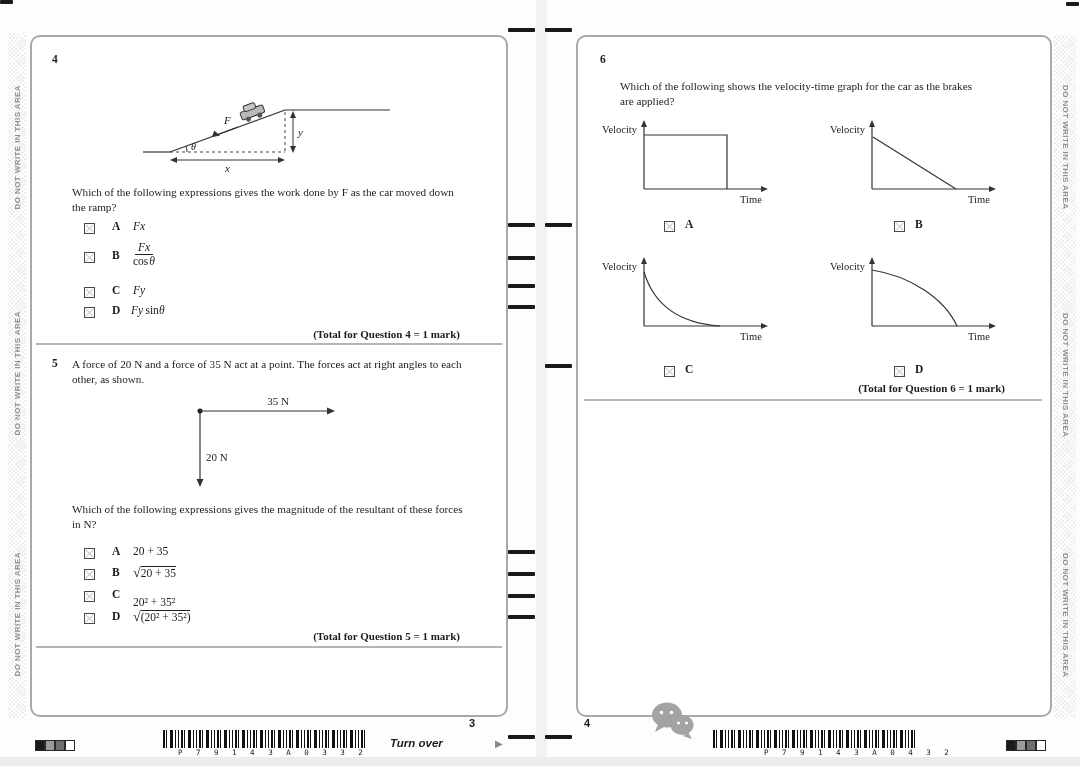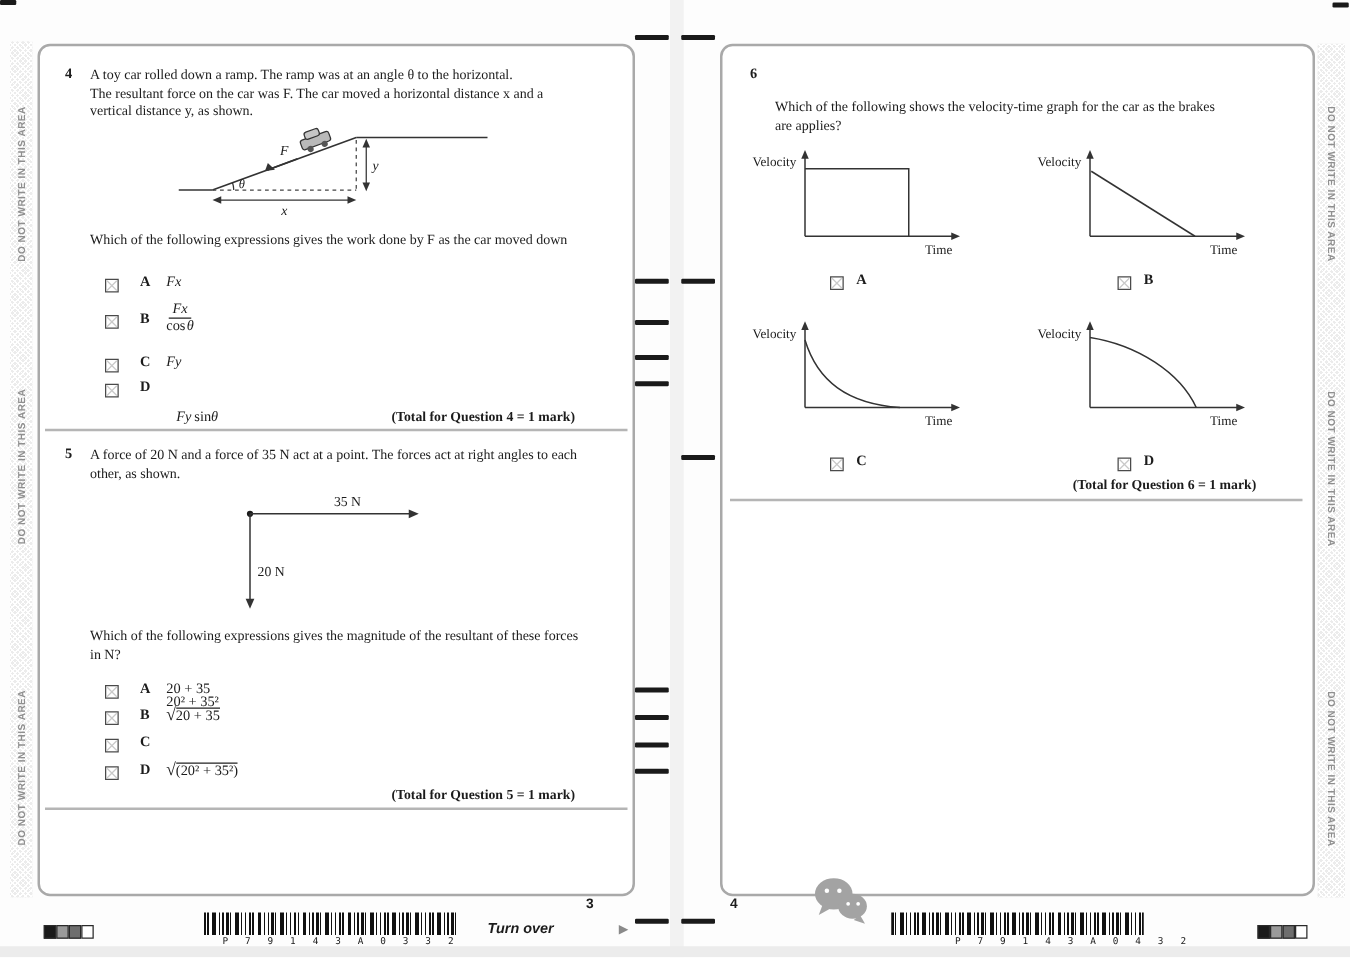--- a/index.html
+++ b/index.html
@@ -80,25 +80,20 @@
   <div class="side-sec" style="left:1054px;top:283px;width:22px;height:185px;">
       <span class="vtext">DO NOT WRITE IN THIS AREA</span>
     </div>
   <div class="side-sec" style="left:1054px;top:520px;width:22px;height:190px;">
       <span class="vtext">DO NOT WRITE IN THIS AREA</span>
     </div>
 
   <div class="page-box" style="left:30px;width:474px;"></div>
 
   <div class="abs qnum" style="left:52px;top:53px;">4</div>
-  <div class="abs" style="left:72px;top:53px;width:425px;">
-    <div class="tline">A toy car rolled down a ramp. The ramp was at an angle θ to the horizontal.</div>
-    <div class="tline">The resultant force on the car was F. The car moved a horizontal distance x and a</div>
-    <div class="tline">vertical distance y, as shown.</div>
-  </div>
 
   <svg class="abs" style="left:140px;top:98px;" width="262" height="82" viewBox="0 0 262 82">
     <line x1="3" y1="54" x2="30" y2="54" stroke="#333" stroke-width="1.2"></line>
     <line x1="30" y1="54" x2="145" y2="12" stroke="#333" stroke-width="1.2"></line>
     <line x1="145" y1="12" x2="250" y2="12" stroke="#333" stroke-width="1.2"></line>
     <line x1="30" y1="54" x2="145" y2="54" stroke="#444" stroke-width="1" stroke-dasharray="3,3"></line>
     <line x1="145" y1="14" x2="145" y2="54" stroke="#444" stroke-width="1" stroke-dasharray="3,3"></line>
 
     <g transform="rotate(-20 114 16)">
       <rect x="101" y="10" width="24" height="8" rx="2" fill="#b9b9b9" stroke="#333" stroke-width="1"></rect>
@@ -120,20 +115,21 @@
     <text x="158" y="38" font-size="11" font-style="italic">y</text>
 
     <line x1="33" y1="62" x2="142" y2="62" stroke="#333" stroke-width="1"></line>
     <path d="M30,62 l7,-3 l0,6 z" fill="#333"></path>
     <path d="M145,62 l-7,-3 l0,6 z" fill="#333"></path>
     <text x="85" y="74" font-size="11" font-style="italic">x</text>
   </svg>
 
   <div class="abs" style="left:72px;top:185px;width:425px;">
     <div class="tline">Which of the following expressions gives the work done by F as the car moved down</div>
+    <div class="tline">the ramp?</div>
   </div>
 
   <div class="cbx" style="left:84px;top:223px;"></div>
   <div class="optletter" style="left:112px;top:220px;">A</div>
   <div class="optexpr it" style="left:133px;top:220px;">Fx</div>
 
   <div class="cbx" style="left:84px;top:252px;"></div>
   <div class="optletter" style="left:112px;top:249px;">B</div>
   <div class="optexpr" style="left:133px;top:241px;">
     <span class="frac">
@@ -141,21 +137,21 @@
         <span class="den"><span>cos</span> <span class="it">θ</span></span>
       </span>
   </div>
 
   <div class="cbx" style="left:84px;top:287px;"></div>
   <div class="optletter" style="left:112px;top:284px;">C</div>
   <div class="optexpr it" style="left:133px;top:284px;">Fy</div>
 
   <div class="cbx" style="left:84px;top:307px;"></div>
   <div class="optletter" style="left:112px;top:304px;">D</div>
-  <div class="optexpr" style="left:141px;top:304px;margin-top:24px;"><span class="it">Fy</span> <span>sin</span><span class="it">θ</span></div>
+  <div class="optexpr" style="left:131px;top:304px;"><span class="it">Fy</span> <span>sin</span><span class="it">θ</span></div>
 
   <div class="abs total" style="left:260px;top:328px;width:200px;">(Total for Question 4 = 1 mark)</div>
   <div class="rule" style="left:36px;top:343px;width:466px;"></div>
 
   <div class="abs qnum" style="left:52px;top:357px;">5</div>
   <div class="abs" style="left:72px;top:357px;width:425px;">
     <div class="tline">A force of 20 N and a force of 35 N act at a point. The forces act at right angles to each</div>
     <div class="tline">other, as shown.</div>
   </div>
 
@@ -177,21 +173,21 @@
   <div class="cbx" style="left:84px;top:548px;"></div>
   <div class="optletter" style="left:112px;top:545px;">A</div>
   <div class="optexpr" style="left:133px;top:545px;">20 + 35</div>
 
   <div class="cbx" style="left:84px;top:569px;"></div>
   <div class="optletter" style="left:112px;top:566px;">B</div>
   <div class="optexpr" style="left:133px;top:565px;"><span class="rad">√</span><span class="overl">20 + 35</span></div>
 
   <div class="cbx" style="left:84px;top:591px;"></div>
   <div class="optletter" style="left:112px;top:588px;">C</div>
-  <div class="optexpr" style="left:133px;top:556px;">20² + 35²</div>
+  <div class="optexpr" style="left:133px;top:596px;">20² + 35²</div>
 
   <div class="cbx" style="left:84px;top:613px;"></div>
   <div class="optletter" style="left:112px;top:610px;">D</div>
   <div class="optexpr" style="left:133px;top:609px;"><span class="rad">√</span><span class="overl">(20² + 35²)</span></div>
 
   <div class="abs total" style="left:260px;top:630px;width:200px;">(Total for Question 5 = 1 mark)</div>
   <div class="rule" style="left:36px;top:646px;width:466px;"></div>
 
   <div class="mark" style="left:508px;top:28px;"></div>
   <div class="mark" style="left:508px;top:223px;"></div>
@@ -214,21 +210,21 @@
   <div class="bdigits" style="left:178px;top:748px;">P 7 9 1 4 3 A 0 3 3 2</div>
   <div class="abs pagenum" style="left:455px;top:717px;width:20px;text-align:right;">3</div>
   <div class="abs turnover" style="left:390px;top:737px;width:100px;text-align:left;">Turn over</div>
   <div class="abs" style="left:495px;top:738px;font-size:10px;color:#8a8a8a;">▶</div>
 
   <div class="page-box" style="left:576px;width:472px;"></div>
 
   <div class="abs qnum" style="left:600px;top:53px;">6</div>
   <div class="abs" style="left:620px;top:79px;width:420px;">
     <div class="tline">Which of the following shows the velocity-time graph for the car as the brakes</div>
-    <div class="tline">are applies?</div>
+    <div class="tline">are applied?</div>
   </div>
 
   <svg class="abs" style="left:600px;top:113px;" width="175" height="95" viewBox="0 0 175 95">
     <text x="2" y="20" font-size="10.5">Velocity</text>
     <line x1="44" y1="76" x2="44" y2="10" stroke="#333" stroke-width="1.2"></line>
     <path d="M44,7 l-3,7 l6,0 z" fill="#333"></path>
     <line x1="44" y1="76" x2="165" y2="76" stroke="#333" stroke-width="1.2"></line>
     <path d="M168,76 l-7,-3 l0,6 z" fill="#333"></path>
     <polyline points="44,22 127,22 127,76" fill="none" stroke="#333" stroke-width="1.2"></polyline>
     <text x="140" y="90" font-size="10.5">Time</text>

